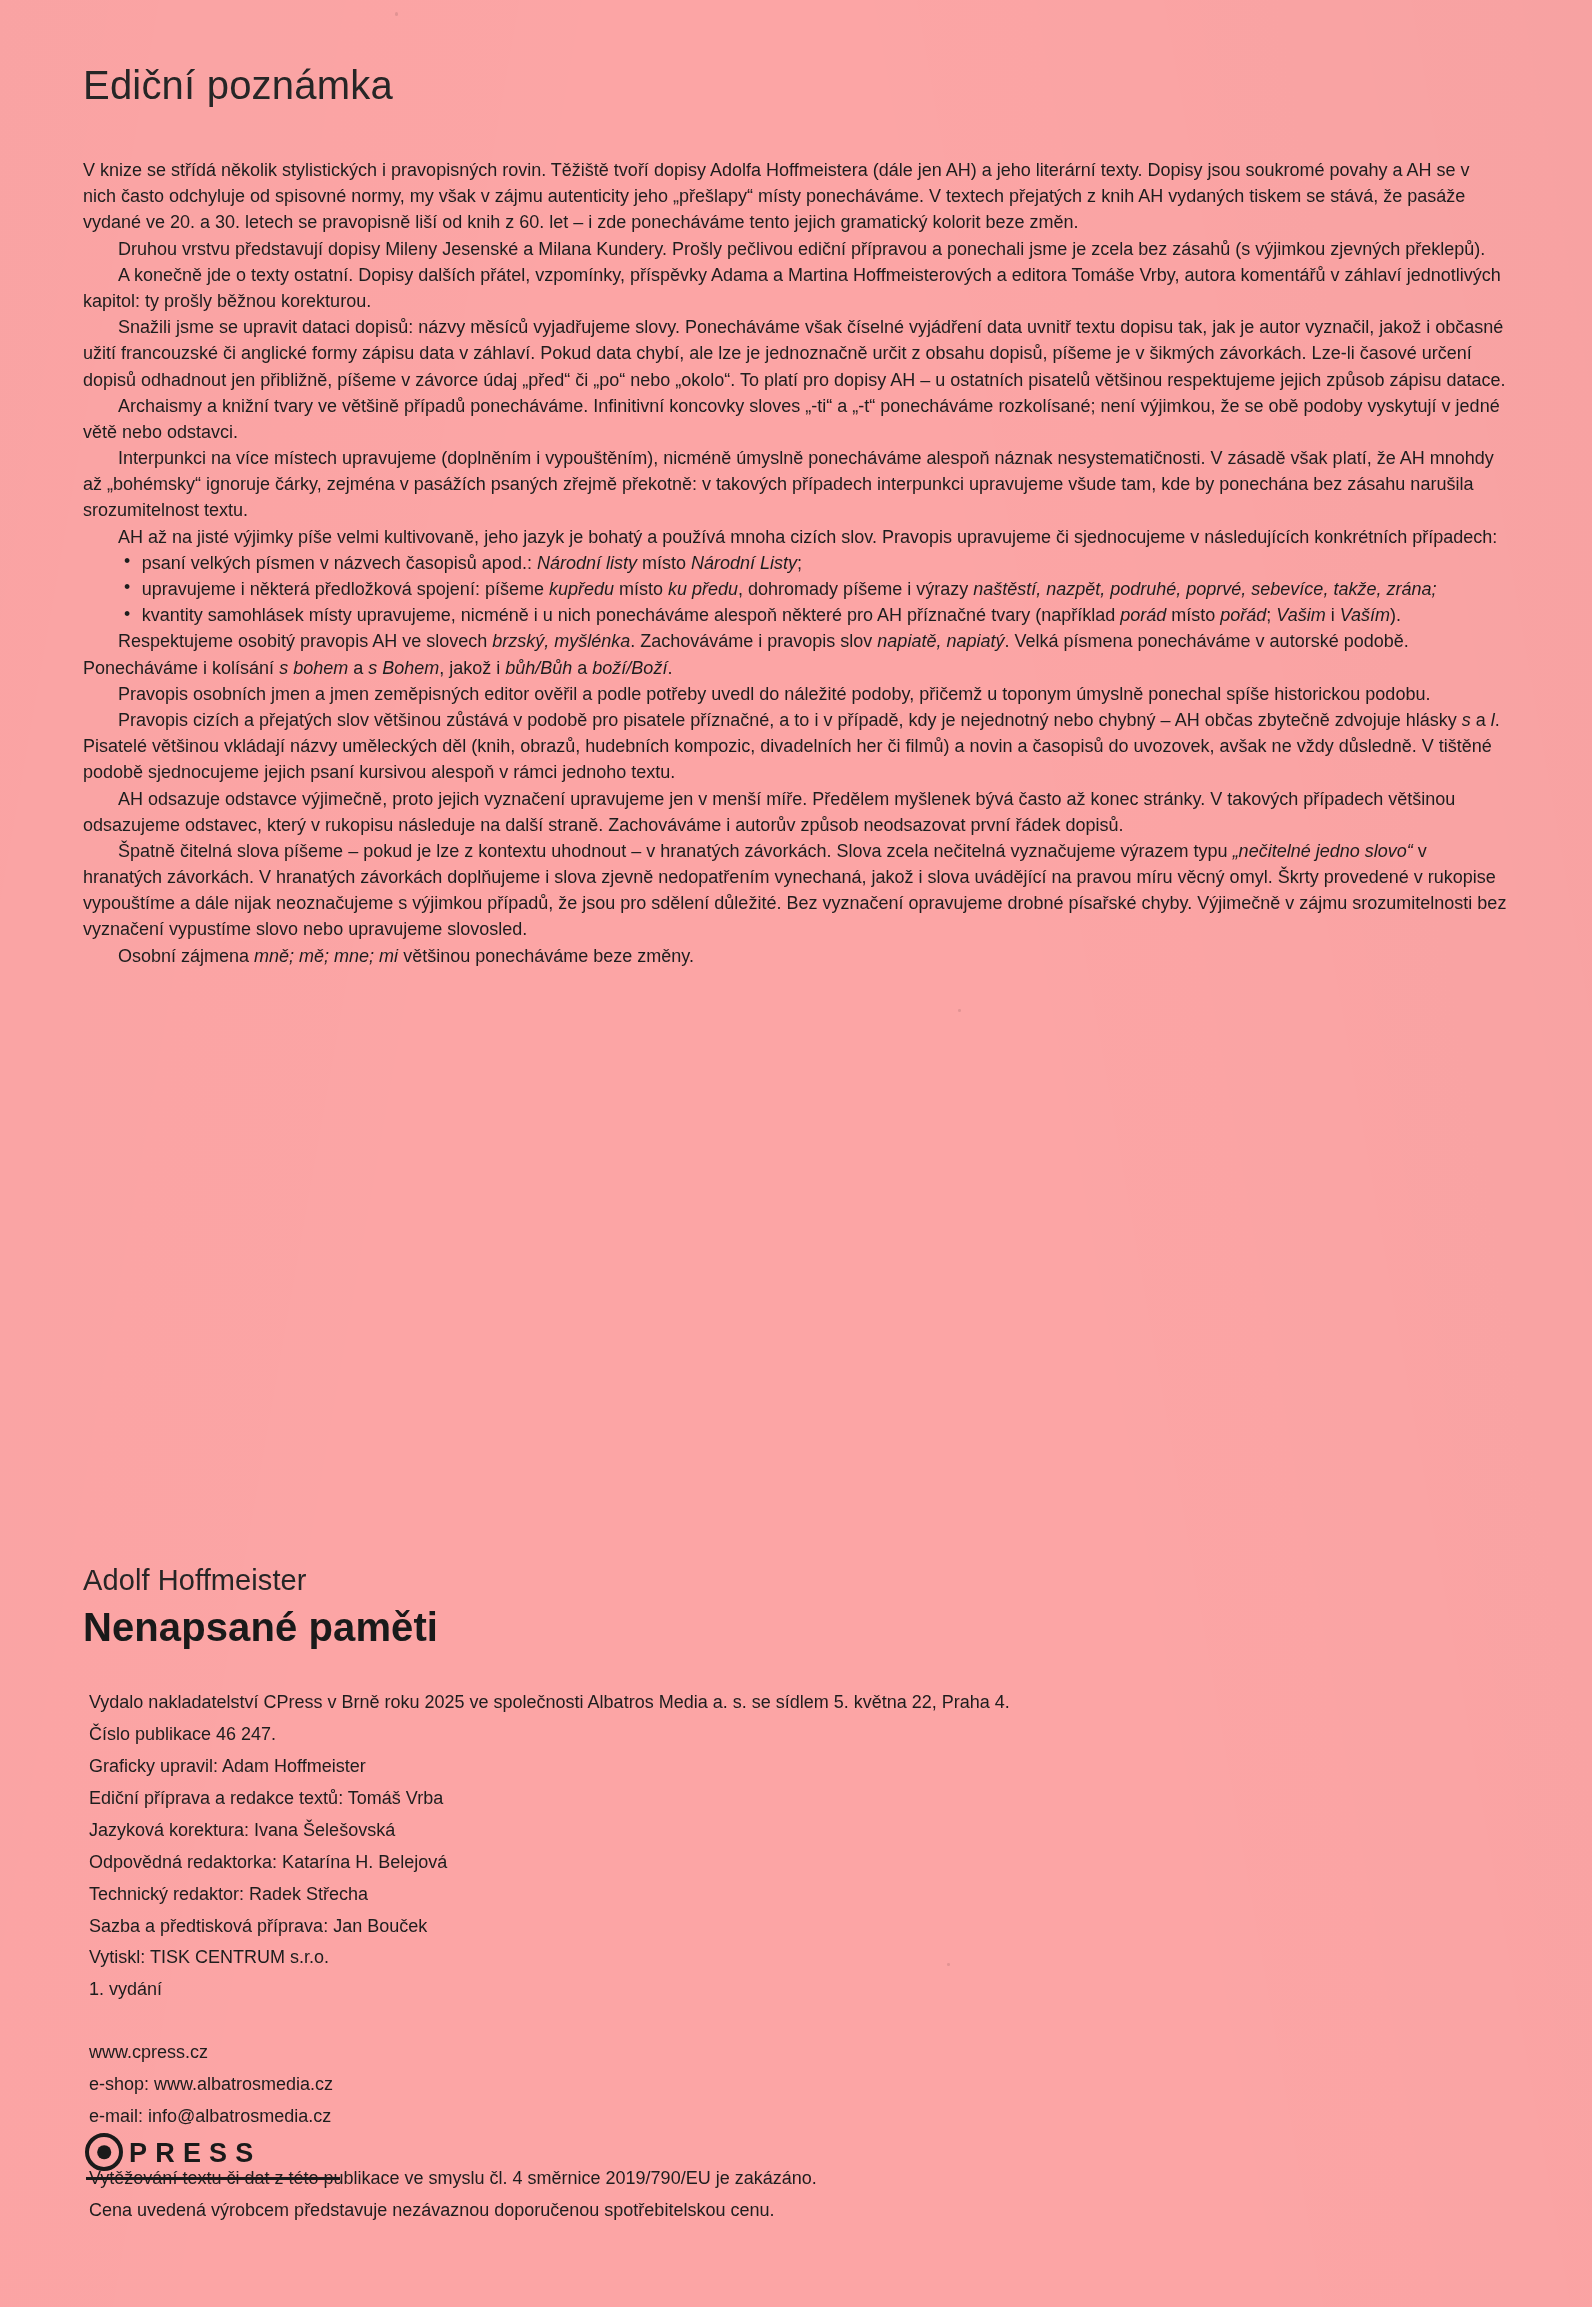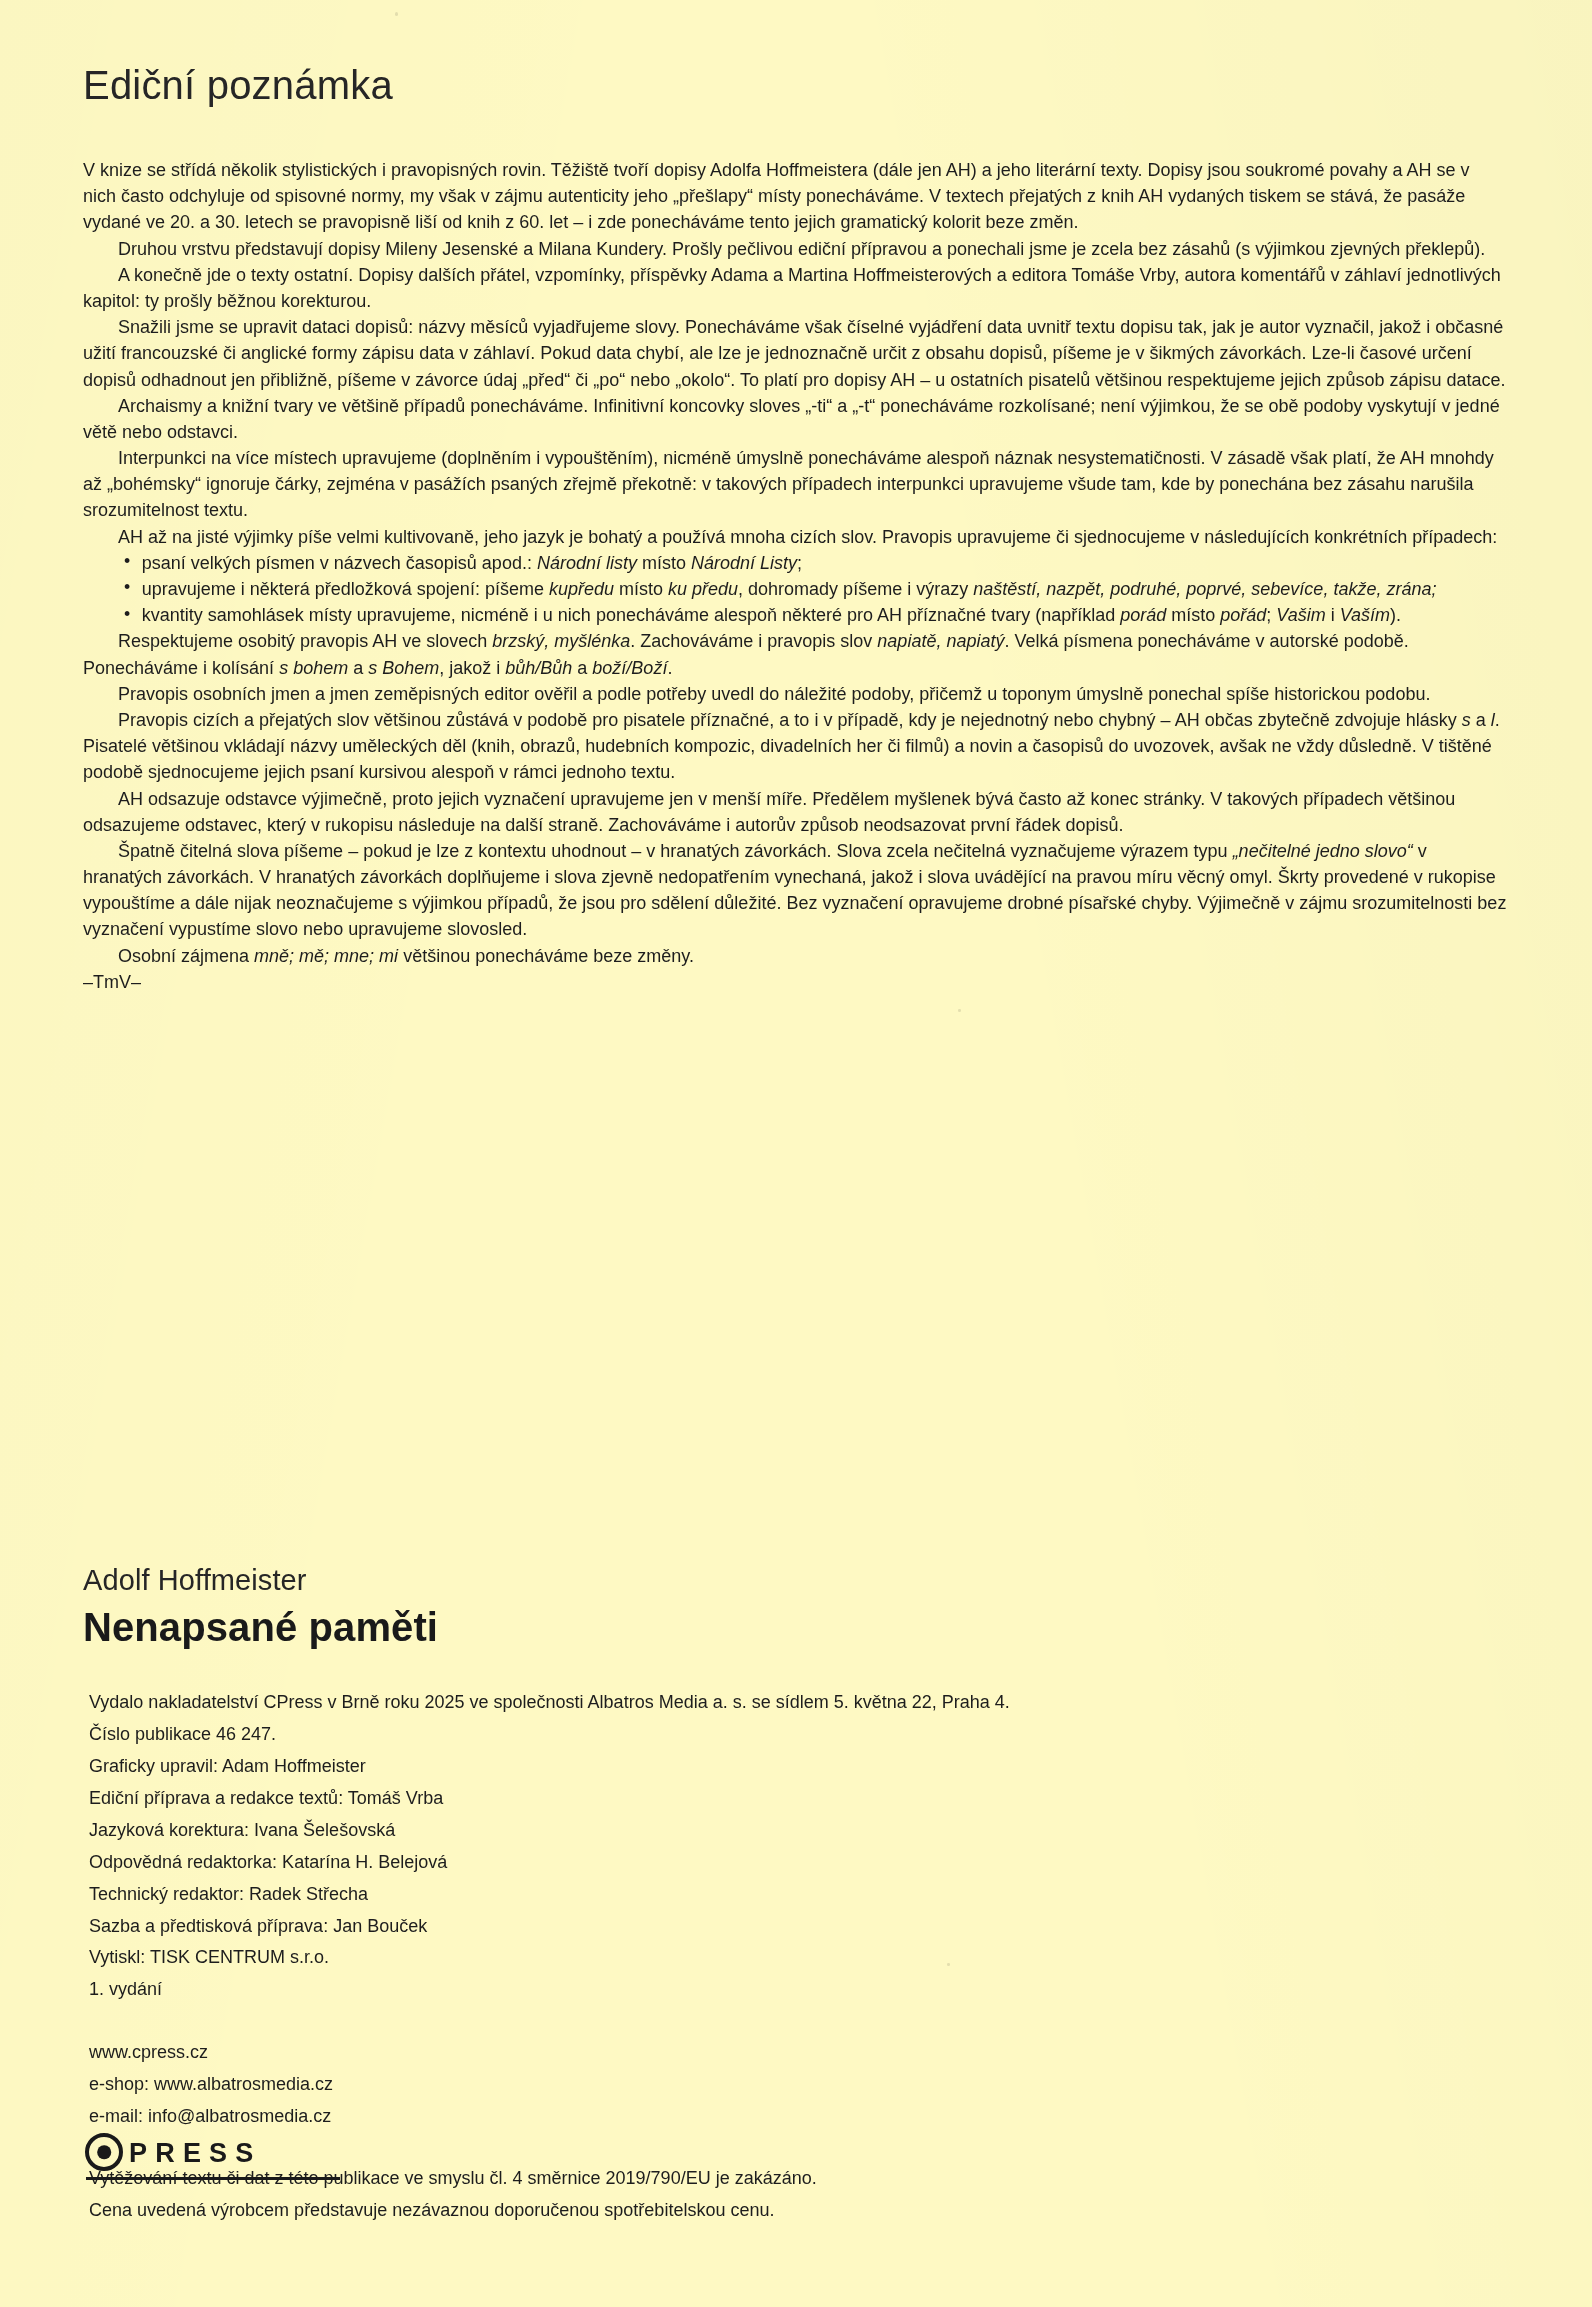--- a/index.html
+++ b/index.html
@@ -11,21 +11,21 @@
     width: 1593px;
     height: 2307px;
     position: relative;
     font-family: "Liberation Sans", sans-serif;
     color: #1a1a1a;
     -webkit-font-smoothing: antialiased;
   }
   .page {
     position: absolute;
     inset: 0;
-    background: #fef9c3;
+    background: #fca5a5;
     overflow: hidden;
     padding-left: 11px;
   }
   
   .page::before {
     content: "";
     position: absolute;
     inset: 0;
     background:
       linear-gradient(100deg, rgba(0,0,0,0.012) 0%, rgba(0,0,0,0) 35%),
@@ -194,21 +194,20 @@
         <li>upravujeme i některá předložková spojení: píšeme <em>kupředu</em> místo <em>ku předu</em>, dohromady píšeme i výrazy <em>naštěstí, nazpět, podruhé, poprvé, sebevíce, takže, zrána;</em></li>
         <li>kvantity samohlásek místy upravujeme, nicméně i u nich ponecháváme alespoň některé pro AH příznačné tvary (například <em>porád</em> místo <em>pořád</em>; <em>Vašim</em> i <em>Vaším</em>).</li>
       </ul>
 
       <p class="indent">Respektujeme osobitý pravopis AH ve slovech <em>brzský, myšlénka</em>. Zachováváme i pravopis slov <em>napiatě, napiatý</em>. Velká písmena ponecháváme v autorské podobě. Ponecháváme i kolísání <em>s bohem</em> a <em>s Bohem</em>, jakož i <em>bůh/Bůh</em> a <em>boží/Boží</em>.</p>
       <p class="indent">Pravopis osobních jmen a jmen zeměpisných editor ověřil a podle potřeby uvedl do náležité podoby, přičemž u toponym úmyslně ponechal spíše historickou podobu.</p>
       <p class="indent">Pravopis cizích a přejatých slov většinou zůstává v podobě pro pisatele příznačné, a to i v případě, kdy je nejednotný nebo chybný – AH občas zbytečně zdvojuje hlásky <em>s</em> a <em>l</em>. Pisatelé většinou vkládají názvy uměleckých děl (knih, obrazů, hudebních kompozic, divadelních her či filmů) a novin a časopisů do uvozovek, avšak ne vždy důsledně. V tištěné podobě sjednocujeme jejich psaní kursivou alespoň v rámci jednoho textu.</p>
       <p class="indent">AH odsazuje odstavce výjimečně, proto jejich vyznačení upravujeme jen v menší míře. Předělem myšlenek bývá často až konec stránky. V takových případech většinou odsazujeme odstavec, který v rukopisu následuje na další straně. Zachováváme i autorův způsob neodsazovat první řádek dopisů.</p>
       <p class="indent">Špatně čitelná slova píšeme – pokud je lze z kontextu uhodnout – v hranatých závorkách. Slova zcela nečitelná vyznačujeme výrazem typu <em>„nečitelné jedno slovo“</em> v hranatých závorkách. V hranatých závorkách doplňujeme i slova zjevně nedopatřením vynechaná, jakož i slova uvádějící na pravou míru věcný omyl. Škrty provedené v rukopise vypouštíme a dále nijak neoznačujeme s výjimkou případů, že jsou pro sdělení důležité. Bez vyznačení opravujeme drobné písařské chyby. Výjimečně v zájmu srozumitelnosti bez vyznačení vypustíme slovo nebo upravujeme slovosled.</p>
       <p class="indent">Osobní zájmena <em>mně; mě; mne; mi</em> většinou ponecháváme beze změny.</p>
-      <p class="sig">–TmV–</p>
     </div>
   </div>
 
   <div class="colophon">
     <div class="author">Adolf Hoffmeister</div>
     <div class="booktitle">Nenapsané paměti</div>
 
     <div class="imprint">
       <div>Vydalo nakladatelství CPress v Brně roku 2025 ve společnosti Albatros Media a. s. se sídlem 5. května 22, Praha 4.</div>
       <div>Číslo publikace 46 247.</div>

